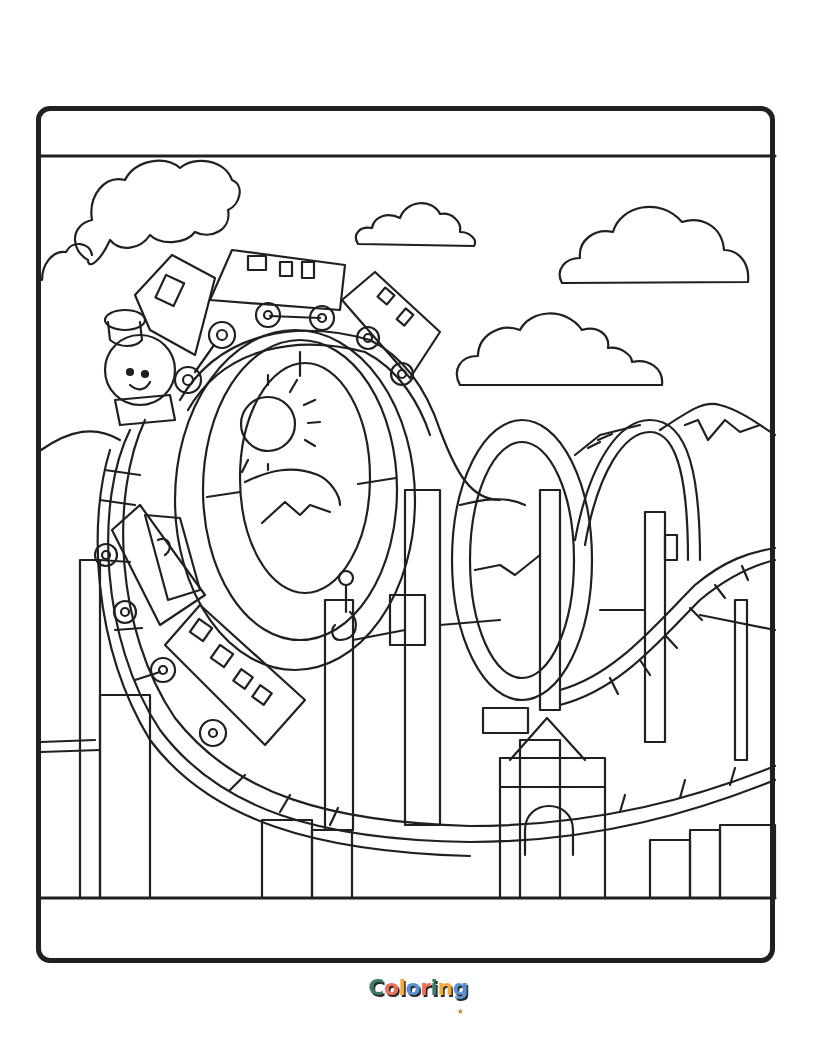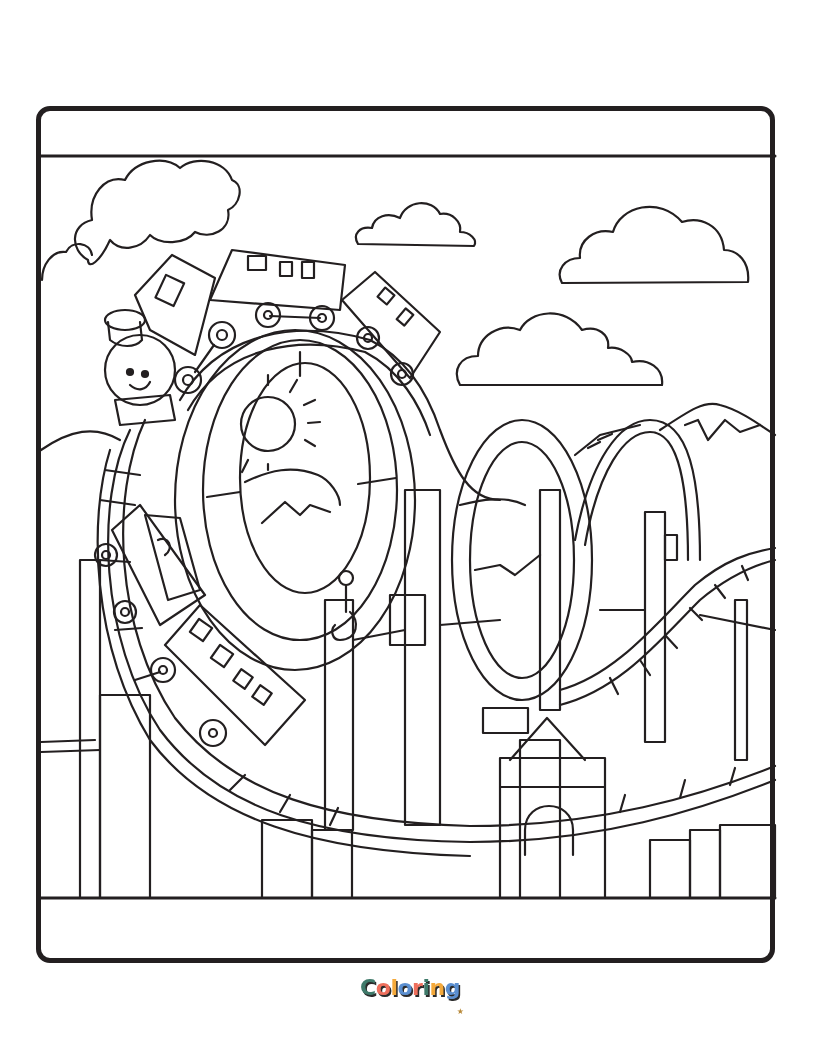--- a/index.html
+++ b/index.html
@@ -2,21 +2,21 @@
 <html><head>
 <meta charset="utf-8">
 <style>
   html, body { margin: 0; padding: 0; background: #ffffff; }
   body { width: 816px; height: 1056px; position: relative; overflow: hidden; font-family: "DejaVu Sans", sans-serif; }
   .page-frame { position: absolute; left: 36px; top: 106px; width: 739px; height: 857px; border: 5px solid #231f20; border-radius: 14px; box-sizing: border-box; background: #fff; }
   .art { position: absolute; left: 0; top: 0; }
   .logo { position: absolute; left: 352px; top: 975px; width: 116px; height: 76px; text-align: center; }
   .logo-pow { font-family: "DejaVu Sans", sans-serif; font-weight: bold; font-size: 40px; line-height: 40px; letter-spacing: -1px; -webkit-text-stroke: 1px #2a2a2a; paint-order: stroke fill; text-shadow: 2px 2px 0 #2a2a2a; }
   .logo-pow span { display: inline-block; }
-  .logo-coloring { font-family: "DejaVu Sans", sans-serif; font-weight: bold; font-size: 22px; line-height: 26px; letter-spacing: -0.5px; text-shadow: 1.5px 1.5px 0 #2a2a2a; }
+  .logo-coloring { font-family: "DejaVu Sans", sans-serif; font-weight: bold; font-size: 22px; line-height: 26px; letter-spacing: -0.5px; text-shadow: 1.5px 1.5px 0 #2a2a2a; text-align: right; }
   .star { position: absolute; right: 4px; top: 32px; font-size: 8px; color: #b88a3a; }
 </style>
 </head>
 <body>
 
 <div class="page-frame"></div>
 
 <svg class="art" width="816" height="1056" viewBox="0 0 816 1056" fill="none" stroke="#231f20" stroke-width="2.2" stroke-linejoin="round" stroke-linecap="round">
 
   <line x1="41" y1="156" x2="775" y2="156" stroke-width="3"></line>

